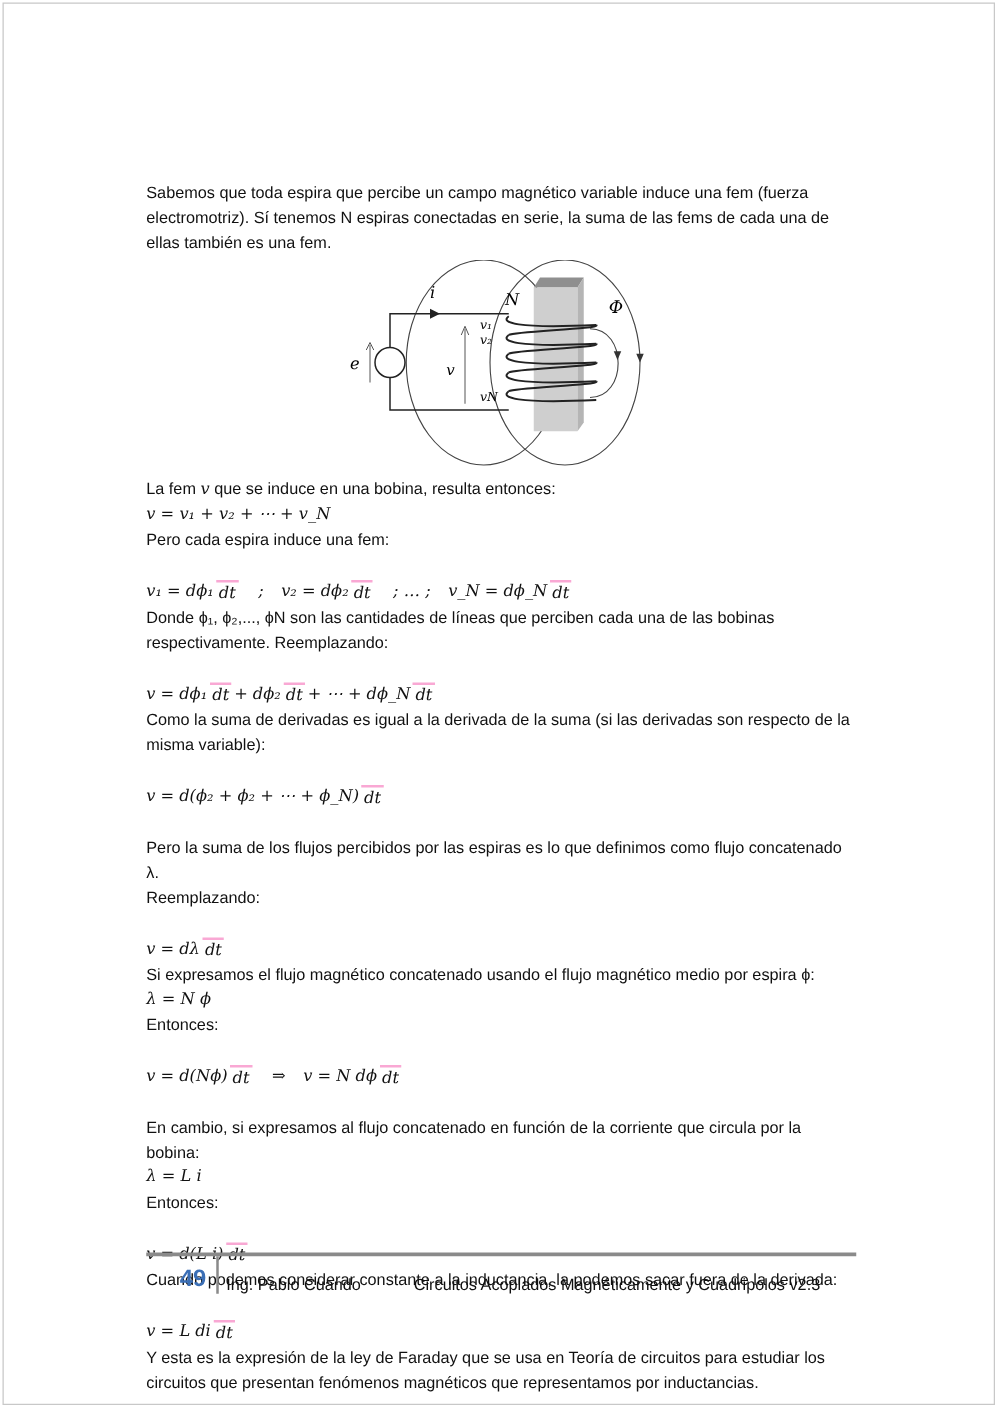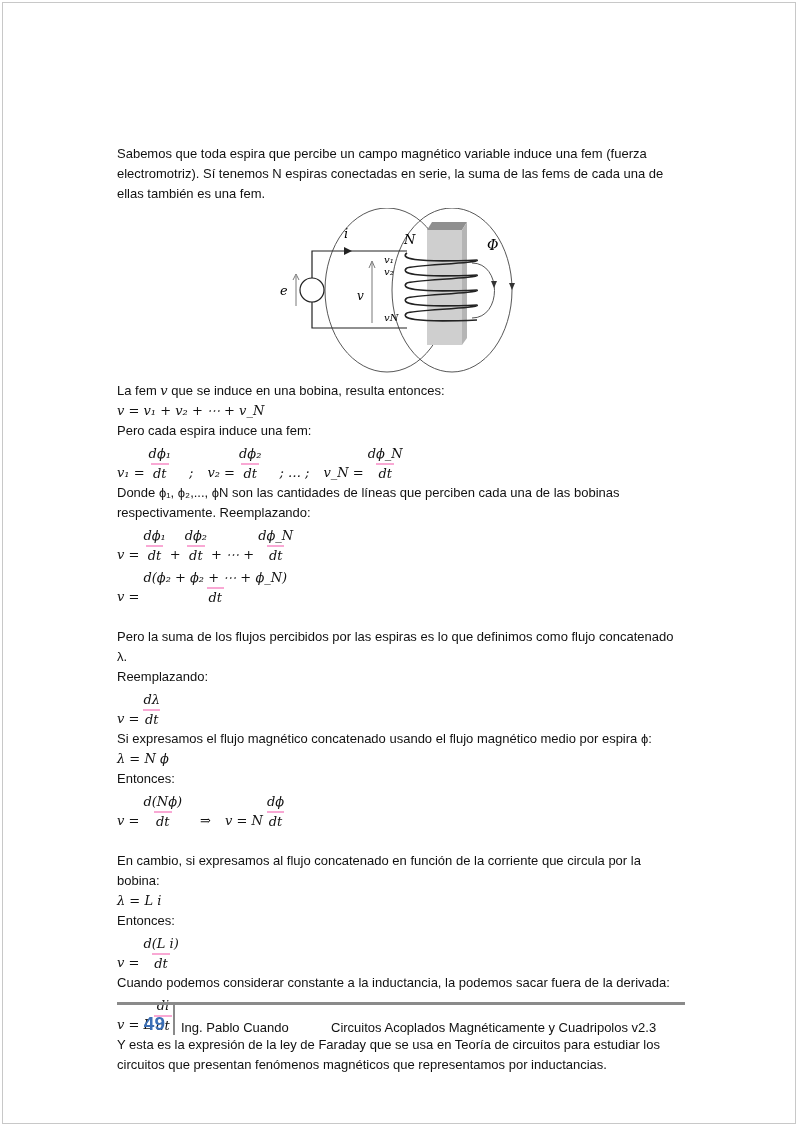--- a/index.html
+++ b/index.html
@@ -3,21 +3,21 @@
 <meta charset="utf-8">
 <style>
   html, body { margin:0; padding:0; background:#ffffff; }
   body { width:800px; height:1128px; position:relative; overflow:hidden; font-family:"Liberation Sans", sans-serif; color:#111; }
   .page-frame { position:absolute; left:2px; top:2px; width:794px; height:1122px; border:1px solid #c8c8c8; box-sizing:border-box; }
   .content { position:absolute; left:117px; top:124px; width:570px; font-size:13px; line-height:20px;margin-top:20px; }
   .p { margin:0; }
   .math { font-family:"DejaVu Serif", serif; font-style:italic; font-size:13px; }
   .mrow { display:flex; align-items:center; height:20px; }
   .frac-row { display:flex; align-items:flex-end; height:42px; }
-  .frac { display:inline-flex; flex-direction:column; align-items:center; vertical-align:middle; margin:0 2px; }
+  .frac { display:inline-flex; flex-direction:row; align-items:center; vertical-align:middle; margin:0 2px; }
   .frac .num { padding:0 2px; line-height:18px; }
   .frac .den { border-top:2px solid #f9a8d4; padding:0 2px; line-height:18px; }
   .sp2 { display:inline-block; width:14px; }
   .diagram { position:relative; height:165px; margin:4px 0 8px 0; }
   .diagram svg { position:absolute; left:155px; top:0; }
   .gap { height:20px; }
   .footer { position:absolute; left:117px; top:1002px; width:568px; }
   .footer-rule { height:3px; background:#8a8a8a; }
   .footer-row { display:flex; align-items:flex-end; height:30px; }
   .page-num { color:#3b6fb6; font-size:19px; font-weight:bold; width:48px; text-align:right; padding-right:8px; }
@@ -122,20 +122,21 @@
         <span class="num">dϕ₂</span>
         <span class="den">dt</span>
       </span>
     <span>+ ⋯ +</span>
     <span class="frac">
         <span class="num">dϕ_N</span>
         <span class="den">dt</span>
       </span>
   </div>
 
+  <p class="p">Como la suma de derivadas es igual a la derivada de la suma (si las derivadas son respecto de la misma variable):</p>
 
   <div class="frac-row math">
     <span>v =</span>
     <span class="frac">
         <span class="num">d(ϕ₂ + ϕ₂ + ⋯ + ϕ_N)</span>
         <span class="den">dt</span>
       </span>
   </div>
 
   <div class="gap"></div>

